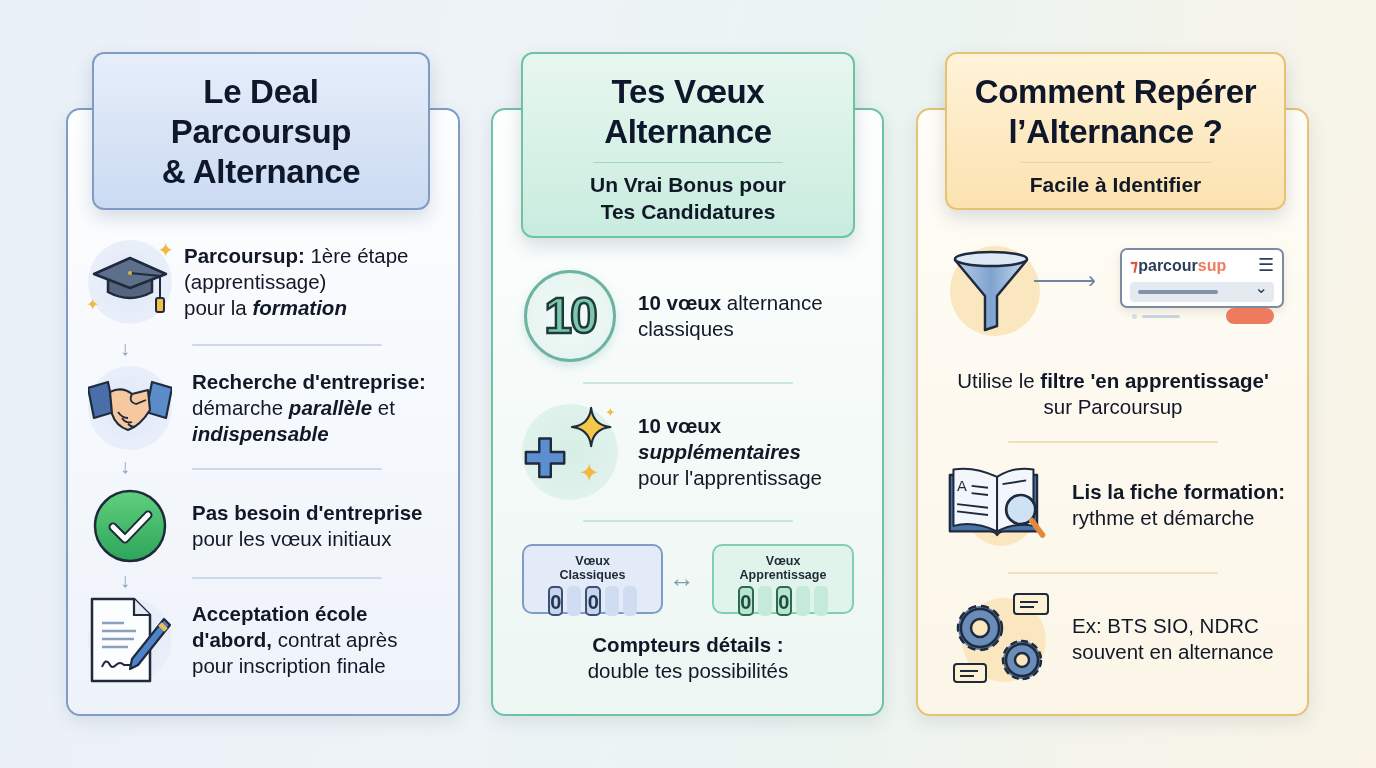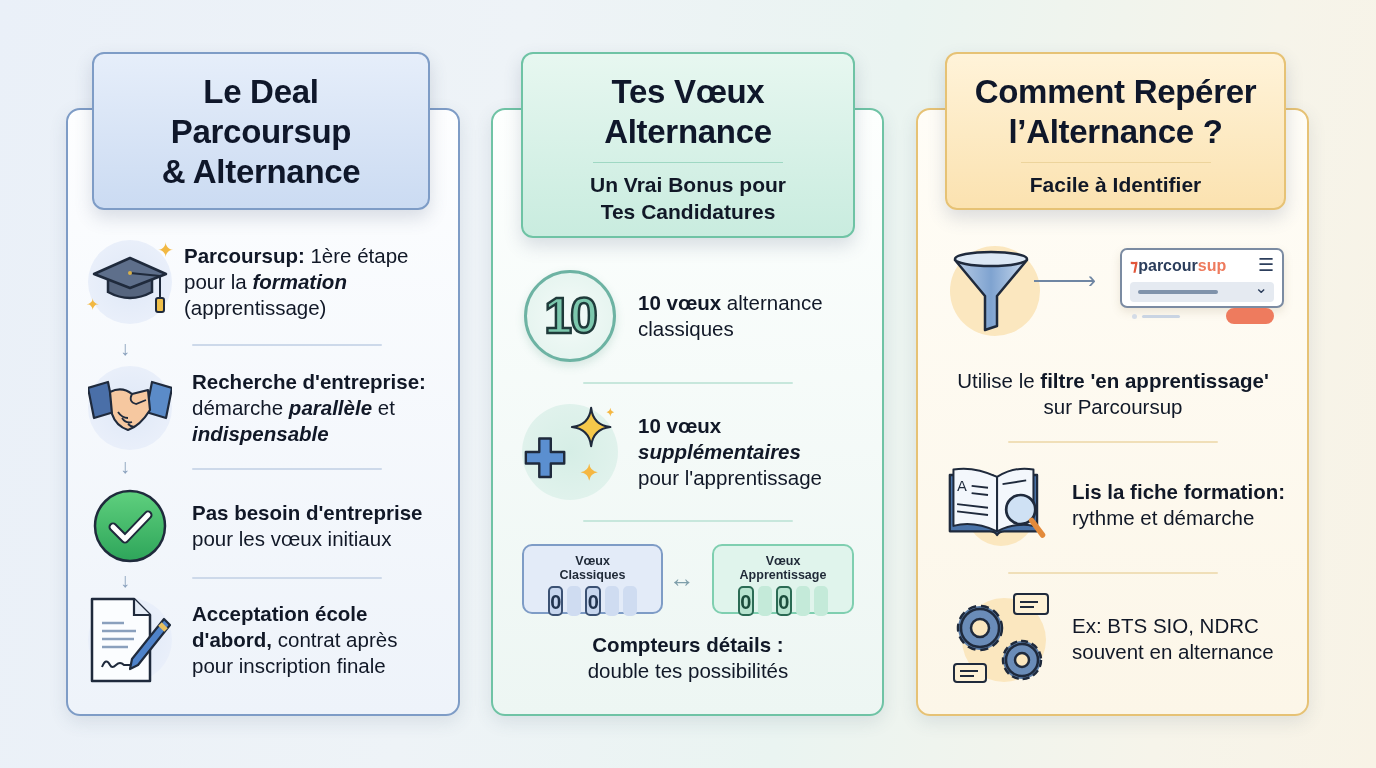--- a/index.html
+++ b/index.html
@@ -95,22 +95,22 @@
       <line x1="40" y1="31" x2="70" y2="34" stroke="#1f2a3c" stroke-width="2"></line>
       <line x1="70" y1="34" x2="70" y2="58" stroke="#1f2a3c" stroke-width="2"></line>
       <rect x="66" y="56" width="8" height="14" rx="2" fill="#f0c04a" stroke="#1f2a3c" stroke-width="2"></rect>
       <circle cx="40" cy="31" r="2" fill="#d8b04a"></circle>
     </svg>
     <span style="position:absolute; right:-2px; top:-2px; color:#f2b842; font-size:20px;">✦</span>
     <span style="position:absolute; left:-2px; bottom:10px; color:#f2b842; font-size:16px;">✦</span>
   </div>
   <div class="txt" style="margin-left:12px;">
     <div><b>Parcoursup:</b><span> 1ère étape</span></div>
+    <div>(apprentissage)</div>
     <div><span>pour la </span><i>formation</i></div>
-    <div>(apprentissage)</div>
   </div>
 </div>
 <div class="down-arrow" style="left:120px; top:338px;">↓</div>
 <div class="sep p1sep" style="left:192px; top:344px; width:190px;"></div>
 
 <div class="row" style="left:88px; top:366px;">
   <div class="icon-wrap" style="background: radial-gradient(circle, #dfe8f7 0%, #e9effa 70%, rgba(233,239,250,0) 100%);">
     <svg width="84" height="84" viewBox="0 0 84 84">
       <path d="M0 22 L20 16 L26 46 L6 52 Z" fill="#4a6fa8" stroke="#1f2a3c" stroke-width="2.2" stroke-linejoin="round"></path>
       <path d="M84 22 L64 16 L58 46 L78 52 Z" fill="#5b8bc8" stroke="#1f2a3c" stroke-width="2.2" stroke-linejoin="round"></path>

